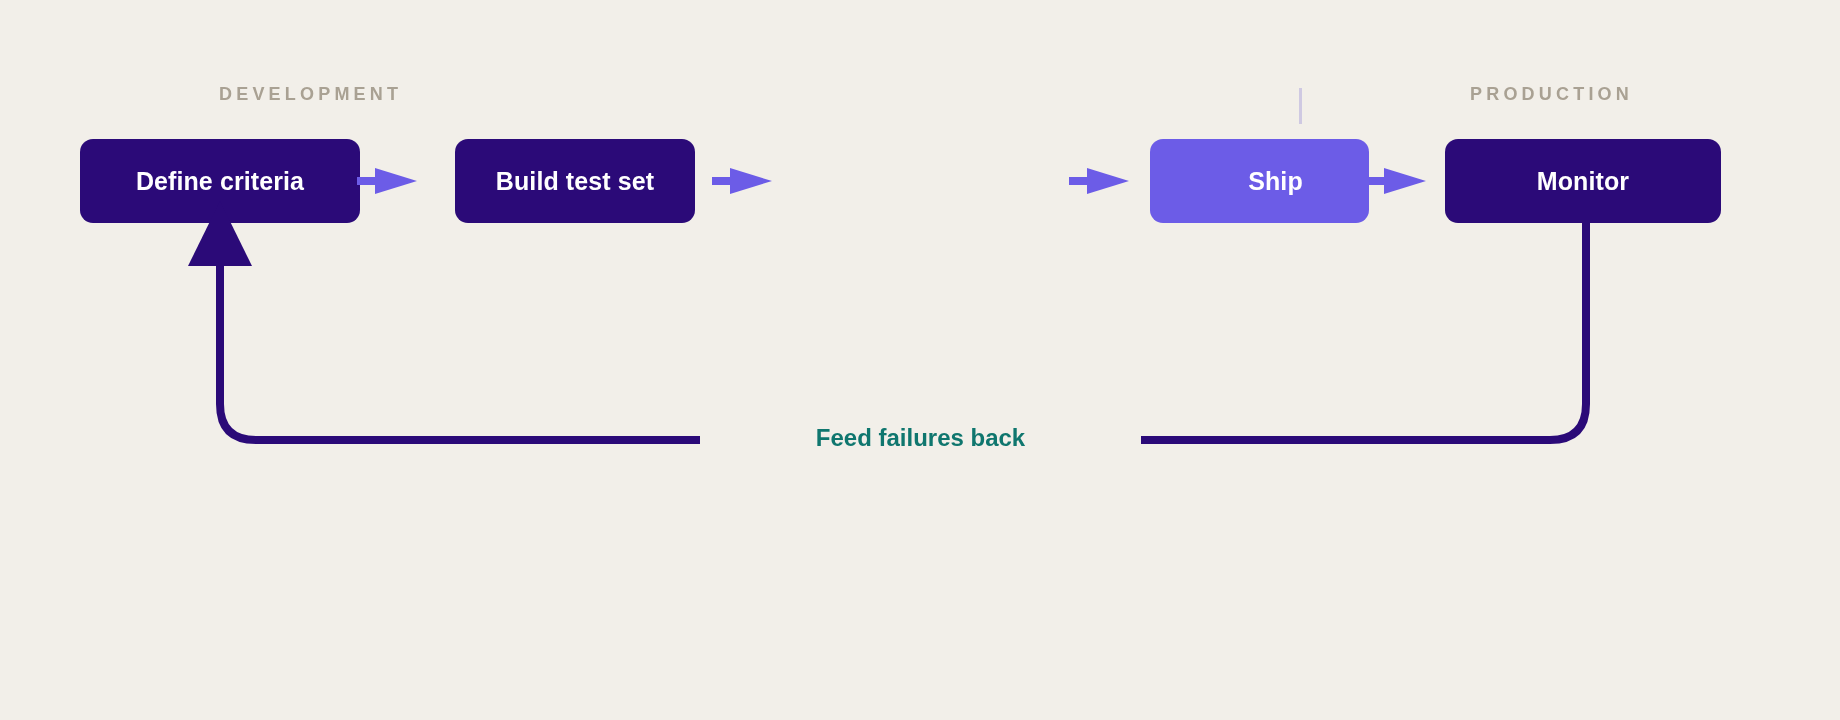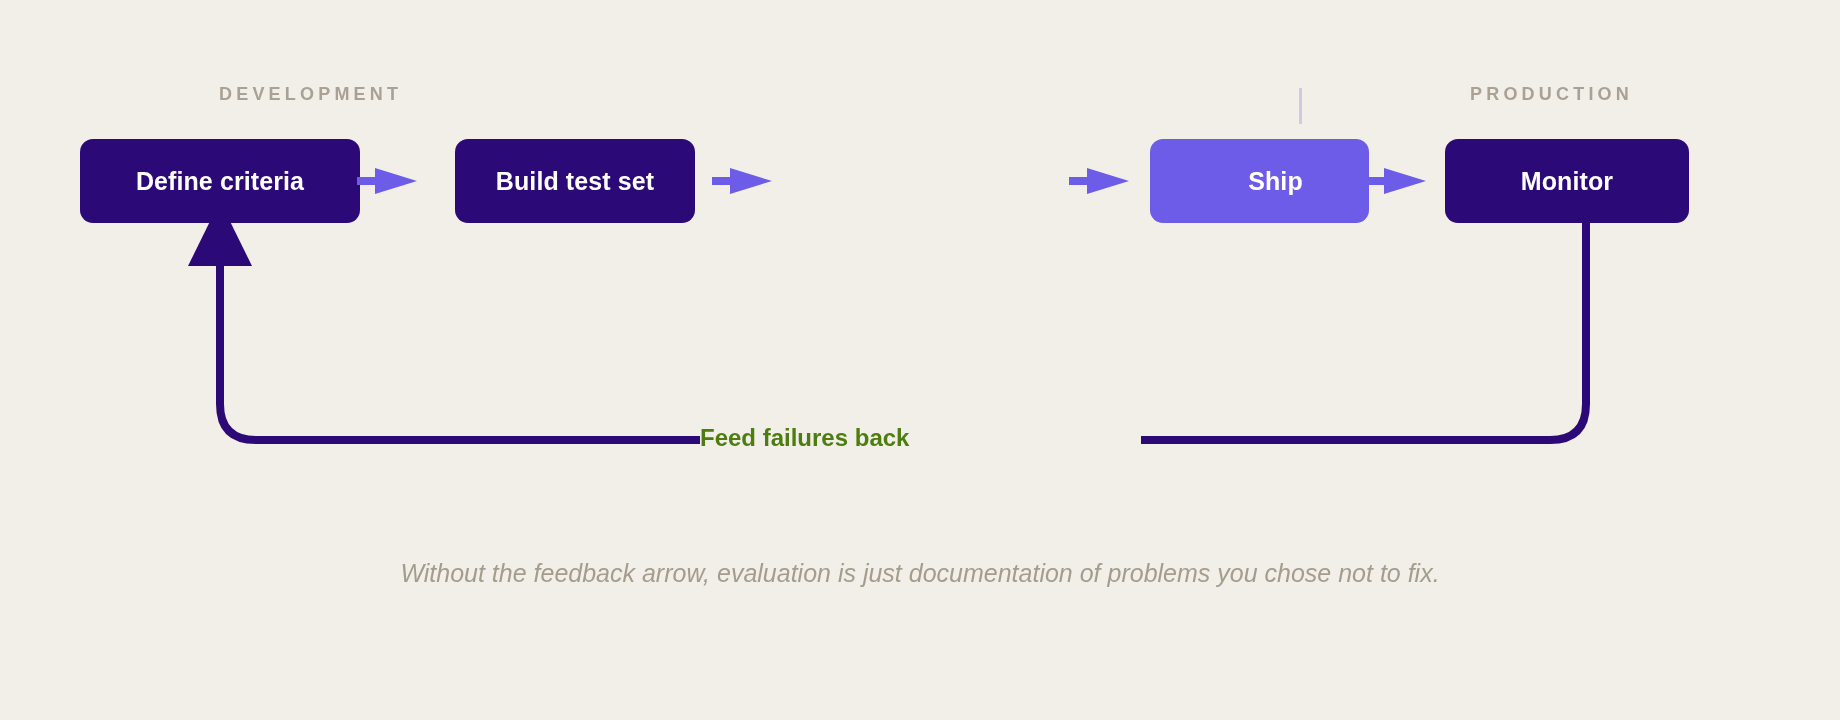--- a/index.html
+++ b/index.html
@@ -59,21 +59,21 @@
     box-sizing: border-box;
     font-family: "Liberation Sans", sans-serif;
   }
   .stage-box.dark  { background: #2b0a78; }
   .stage-box.light { background: #6c5ce7; padding-left: 32px; }
 
   #box-0 { left: 80px;   width: 280px; }
   #box-1 { left: 455px;  width: 240px; }
   #box-2 { left: 792px;  width: 280px; }
   #box-3 { left: 1150px; width: 219px; }
-  #box-4 { left: 1445px; width: 244px; }
+  #box-4 { left: 1445px; width: 276px; }
 
   
   .connector {
     position: absolute;
     top: 168px;
     height: 26px;
     width: 70px;
   }
   #conn-0 { left: 357px; }
   #conn-1 { left: 712px; }
@@ -88,21 +88,22 @@
     width: 1840px;
     height: 720px;
     pointer-events: none;
   }
 
   #feedback-label {
     position: absolute;
     left: 700px;
     top: 424px;
     width: 441px;
-    color: #4d7c0f;
+    text-align: center;
+    color: #0f766e;
     font-size: 24px;
     font-weight: 700;
     font-family: "Liberation Sans", sans-serif;
     white-space: nowrap;
   }
 
   
   #caption {
     position: absolute;
     left: 0;
@@ -168,15 +169,14 @@
 
     <path d="M 1586 223 L 1586 404 Q 1586 440 1550 440 L 1141 440" fill="none" stroke="#2b0a78" stroke-width="8" stroke-linecap="butt"></path>
 
     <path d="M 700 440 L 256 440 Q 220 440 220 404 L 220 262" fill="none" stroke="#2b0a78" stroke-width="8" stroke-linecap="butt"></path>
 
     <polygon points="220,201 252,266 188,266" fill="#2b0a78"></polygon>
   </svg>
 
   <div id="feedback-label">Feed failures back</div>
 
-  <div id="caption">Without the feedback arrow, evaluation is just documentation of problems you chose not to fix.</div>
 
 </div>
 
 </body></html>

